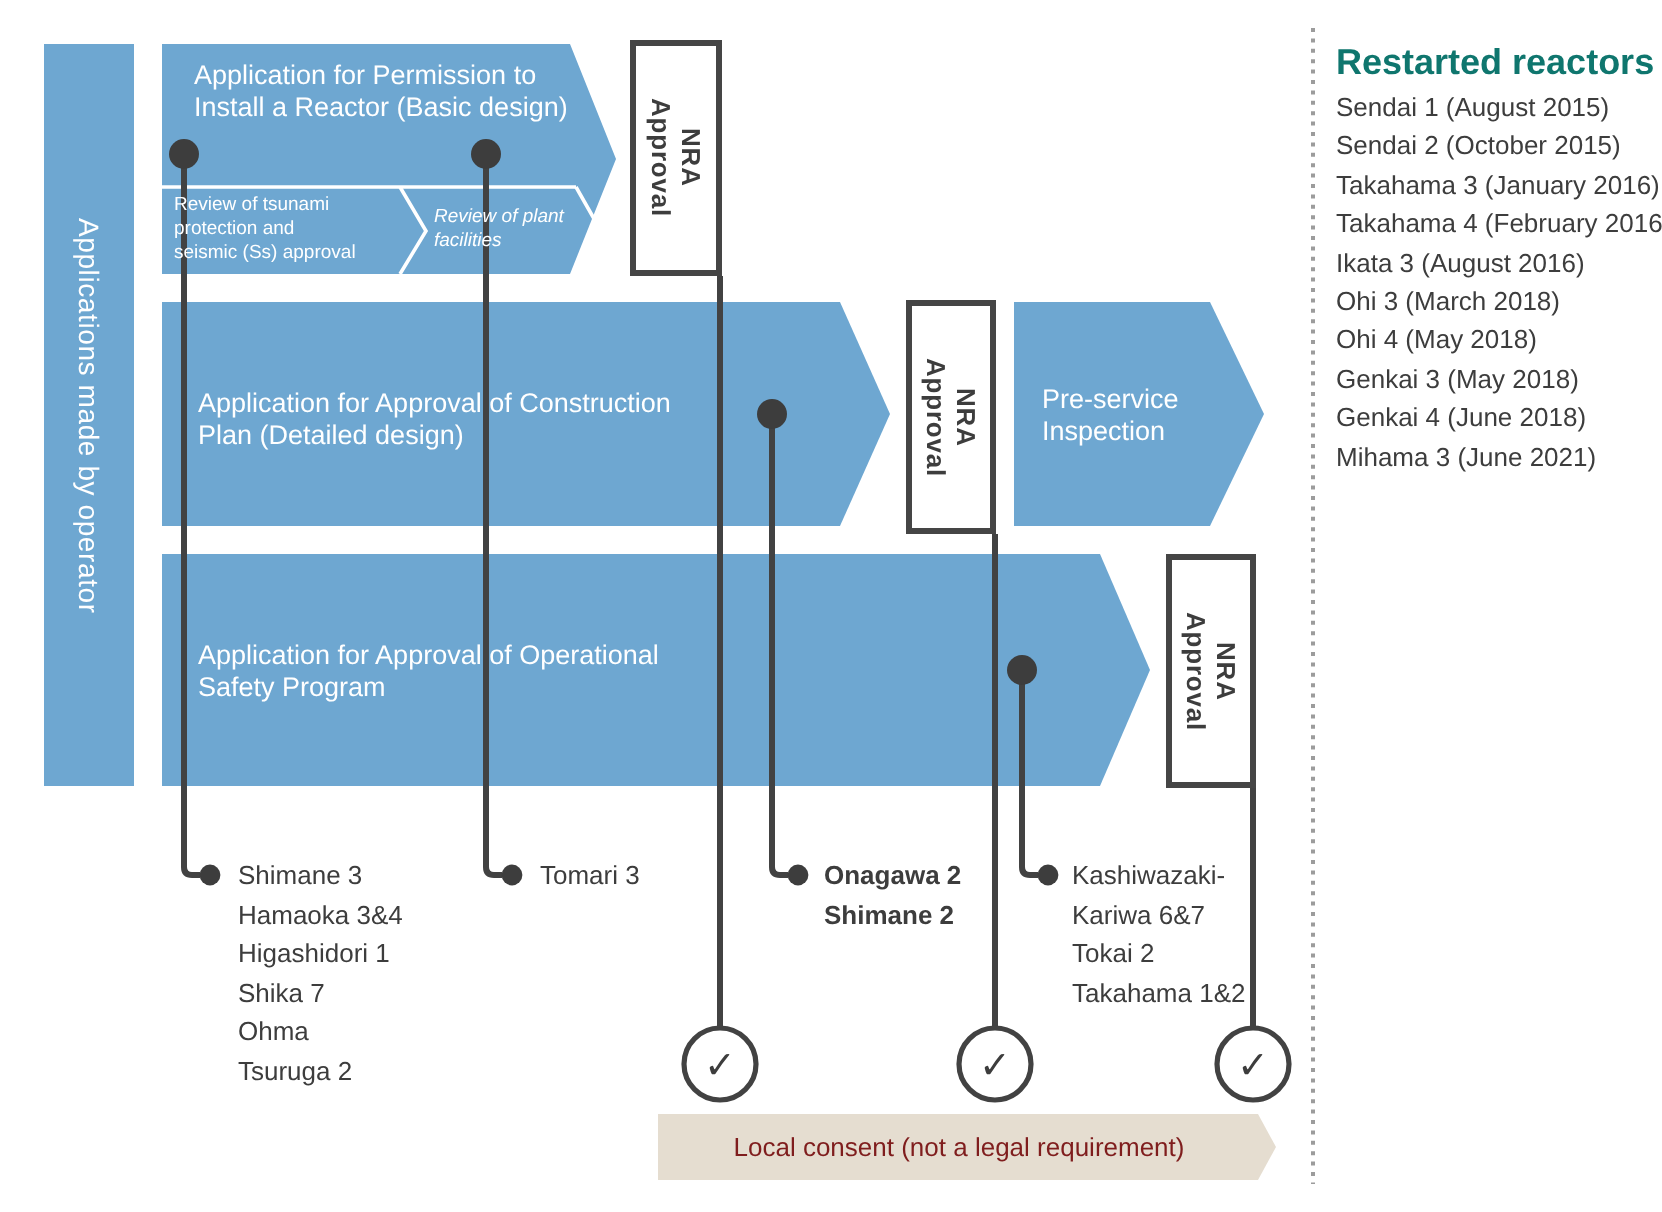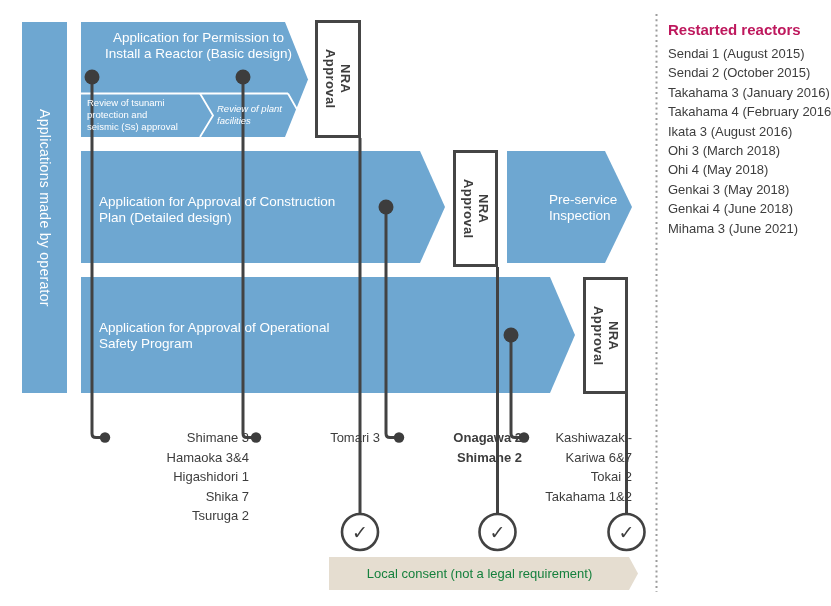--- a/index.html
+++ b/index.html
@@ -22,27 +22,27 @@
   }
   .nra-box{
     position:absolute;z-index:3;background:#ffffff;border:3px solid #454545;
     box-sizing:border-box;display:flex;align-items:center;justify-content:center;
   }
   .nra-text{
     writing-mode:vertical-rl;text-align:center;font-size:13px;font-weight:bold;
     color:#3d3d3d;line-height:15px;letter-spacing:.4px;
   }
   .nra-text span{display:block;}
-  .stage-list{font-size:13px;color:#3d3d3d;z-index:3;text-align:right;}
+  .stage-list{font-size:13px;color:#3d3d3d;z-index:3;}
   .stage-item{line-height:19.5px;}
-  .restarted-title{font-size:15px;font-weight:bold;color:#be185d;z-index:3;}
+  .restarted-title{font-size:18px;font-weight:bold;color:#0f766e;z-index:3;}
   .restarted-list{z-index:3;}
   .reactor-item{font-size:13px;line-height:19.4px;color:#3d3d3d;white-space:nowrap;}
   .consent-label{
-    font-size:13px;color:#15803d;left:329px;top:566px;width:301px;text-align:center;z-index:3;
+    font-size:13px;color:#7f1d1d;left:329px;top:566px;width:301px;text-align:center;z-index:3;
   }
 </style>
 </head>
 <body>
 
 <div id="canvas">
 
   <svg id="shapes" class="layer" width="831" height="606" viewBox="0 0 831 606">
 
     <polygon points="81,22 285,22 308,79.5 285,137 81,137" fill="#6ea7d1"></polygon>
@@ -88,35 +88,35 @@
     <circle cx="626.5" cy="532" r="18" fill="#ffffff" stroke-width="2.6"></circle>
     <text x="360" y="539" font-size="19" fill="#3d3d3d" stroke="none" text-anchor="middle">✓</text>
     <text x="497.5" y="539" font-size="19" fill="#3d3d3d" stroke="none" text-anchor="middle">✓</text>
     <text x="626.5" y="539" font-size="19" fill="#3d3d3d" stroke="none" text-anchor="middle">✓</text>
   </svg>
 
   <div class="vbar" style="background:#6ea7d1;">
     <div class="vbar-text">Applications made by operator</div>
   </div>
 
-  <div class="txt arrow-label" style="left:97px;top:30px;width:203px;text-align:center;">Application for Permission to Install a Reactor (Basic design)</div>
+  <div class="txt arrow-label" style="left:97px;top:30px;width:203px;">Application for Permission to Install a Reactor (Basic design)</div>
 
   <div class="txt sub-label" style="left:87px;top:97px;width:112px;">
       <div class="sub-line">Review of tsunami</div>
       <div class="sub-line">protection and</div>
       <div class="sub-line">seismic (Ss) approval</div>
     </div>
 
   <div class="txt sub-label" style="left:217px;top:103px;width:80px;font-style:italic;">Review of plant facilities</div>
 
   <div class="txt arrow-label" style="left:99px;top:194px;width:238px;">Application for Approval of Construction Plan (Detailed design)</div>
 
   <div class="txt arrow-label" style="left:99px;top:320px;width:258px;">Application for Approval of Operational Safety Program</div>
 
-  <div class="txt arrow-label" style="left:521px;top:192px;width:80px;margin-left:28px;">Pre-service Inspection</div>
+  <div class="txt arrow-label" style="left:521px;top:192px;width:80px;">Pre-service Inspection</div>
 
   <div class="nra-box" style="left:315px;top:20px;width:46px;height:118px;">
     <div class="nra-text">
       <span>NRA</span>
       <span>Approval</span>
     </div>
   </div>
   <div class="nra-box" style="left:453px;top:150px;width:45px;height:117px;">
     <div class="nra-text">
       <span>NRA</span>
@@ -128,20 +128,21 @@
       <span>NRA</span>
       <span>Approval</span>
     </div>
   </div>
 
   <div class="txt stage-list" style="left:119px;top:428px;width:130px;">
       <div class="stage-item">Shimane 3</div>
       <div class="stage-item">Hamaoka 3&amp;4</div>
       <div class="stage-item">Higashidori 1</div>
       <div class="stage-item">Shika 7</div>
+      <div class="stage-item">Ohma</div>
       <div class="stage-item">Tsuruga 2</div>
     </div>
 
   <div class="txt stage-list" style="left:270px;top:428px;width:110px;">
       <div class="stage-item">Tomari 3</div>
     </div>
 
   <div class="txt stage-list" style="left:412px;top:428px;width:110px;font-weight:bold;">
       <div class="stage-item">Onagawa 2</div>
       <div class="stage-item">Shimane 2</div>

